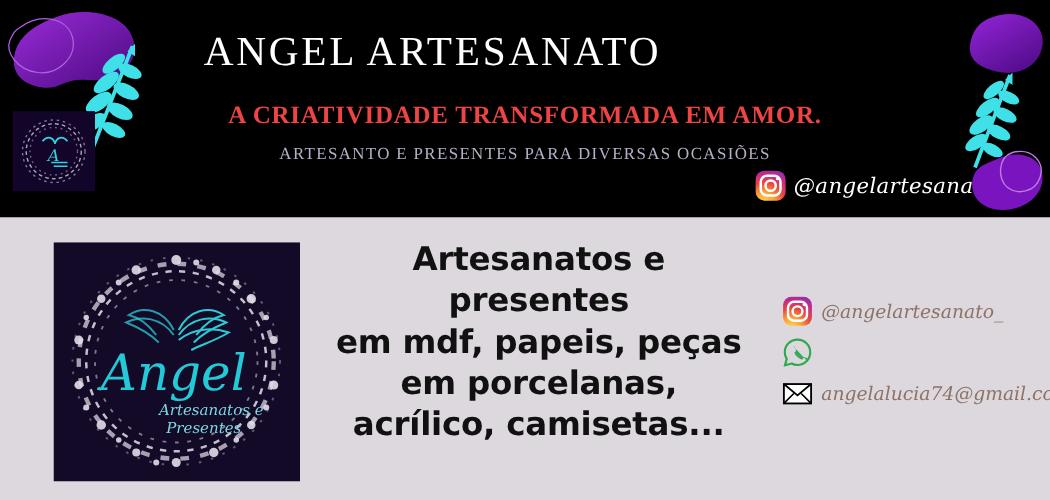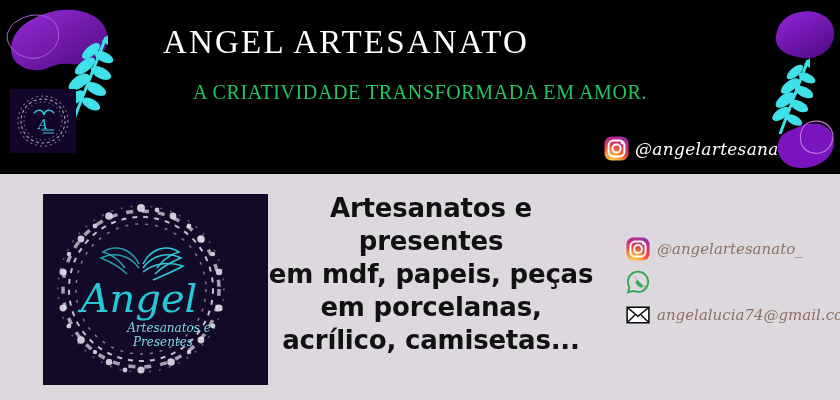--- a/index.html
+++ b/index.html
@@ -55,22 +55,23 @@
     white-space: nowrap;
   }
   #brand-tagline {
     position: absolute;
     left: 0; top: 81px;
     width: 840px;
     text-align: center;
     font-family: "Liberation Serif", serif;
     font-size: 20px;
     letter-spacing: 0.6px;
-    color: #22c55e;
-    white-space: nowrap;
+    color: #ef4444;
+    white-space: nowrap;
+    font-weight: bold;
   }
   #brand-subtagline {
     position: absolute;
     left: 0; top: 115px;
     width: 840px;
     text-align: center;
     font-family: "Liberation Serif", serif;
     font-size: 13.5px;
     letter-spacing: 1.1px;
     color: #b7aec6;
@@ -101,21 +102,21 @@
     left: 0; top: 174px;
     width: 840px;
     height: 226px;
     background: #dcd8de;
   }
 
   #main-logo {
     position: absolute;
     left: 43px;
     top: 20px;
-    width: 225px;
+    width: 197px;
     height: 191px;
     background: #120a26;
     overflow: hidden;
   }
 
   #headline {
     position: absolute;
     left: 255px;
     top: 18px;
     width: 352px;
@@ -193,20 +194,21 @@
         </g>
         <path d="M24 24 C28 19 33 21 34 26" fill="none" stroke="#2fd4de" stroke-width="1.4"></path>
         <path d="M44 24 C40 19 35 21 34 26" fill="none" stroke="#2fd4de" stroke-width="1.4"></path>
         <text x="33" y="40" text-anchor="middle" font-family="DejaVu Serif, serif" font-style="italic" font-size="13" fill="#2fd4de">A</text>
         <path d="M31 41 L44 41 M33 44 L44 44" stroke="#2fd4de" stroke-width="1.2"></path>
       </svg>
     </div>
 
     <div id="brand-title">ANGEL ARTESANATO</div>
     <div id="brand-tagline">A CRIATIVIDADE TRANSFORMADA EM AMOR.</div>
+    <div id="brand-subtagline">ARTESANTO E PRESENTES PARA DIVERSAS OCASIÕES</div>
 
     <div id="header-social">
       <svg width="25" height="25" viewBox="0 0 25 25">
         <defs>
           <radialGradient id="iggrad1" cx="0.3" cy="1.05" r="1.25">
             <stop offset="0%" stop-color="#fdd253"></stop>
             <stop offset="28%" stop-color="#f8a03c"></stop>
             <stop offset="52%" stop-color="#e8483e"></stop>
             <stop offset="74%" stop-color="#c62a86"></stop>
             <stop offset="100%" stop-color="#7b33c0"></stop>

